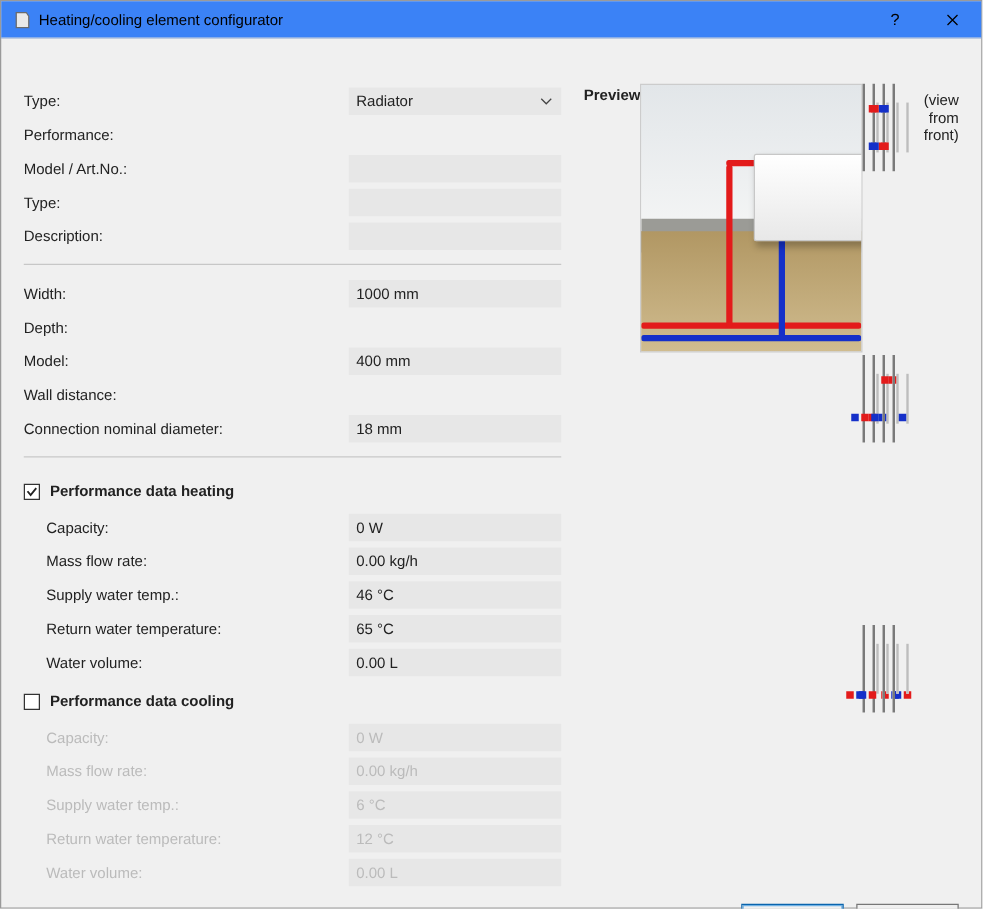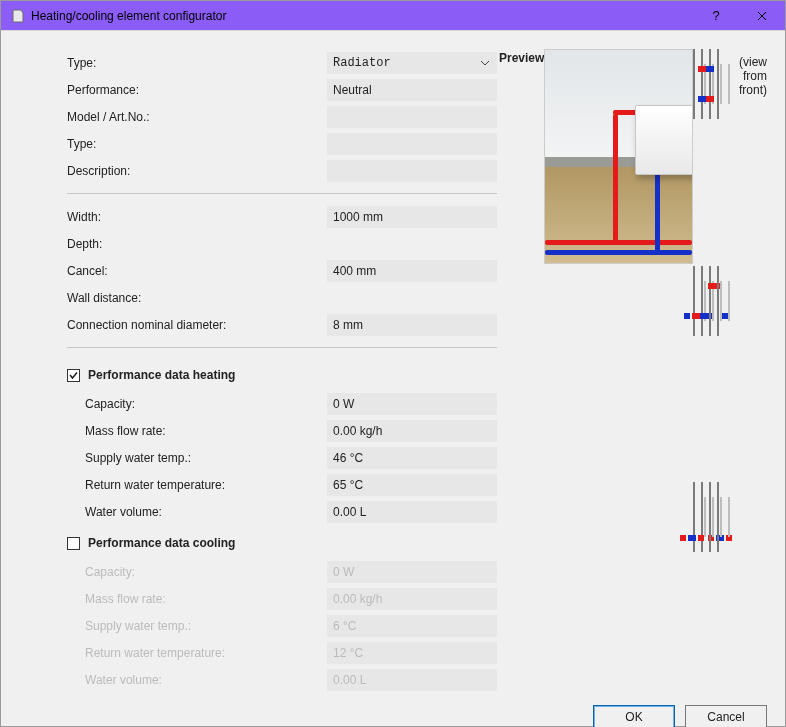--- a/index.html
+++ b/index.html
@@ -17,21 +17,21 @@
     width: 786px;
     height: 727px;
     border: 1px solid #9a9a9a;
     background: #f0f0f0;
     display: flex;
     flex-direction: column;
   }
   
   .titlebar {
     height: 30px;
-    background: #8b5cf6;
+    background: #3b82f6;
     border-bottom: 1px solid #d9d9d9;
     display: flex;
     align-items: center;
     padding-left: 8px;
   }
   .titlebar .app-icon {
     width: 16px; height: 16px;
     margin-right: 6px;
     display: inline-flex;
     align-items: center; justify-content: center;
@@ -41,23 +41,22 @@
     width: 46px; height: 30px;
     display: flex; align-items: center; justify-content: center;
     color: #000; font-size: 13px;
     cursor: pointer;
   }
 
   
   .content {
     flex: 1;
     display: flex;
-    padding: 18px 18px 0 18px;
-    gap: 2px;
-    margin-left: 48px;
+    padding: 36px 18px 0 18px;
+    gap: 18px;
   }
   .left-col { width: 430px; display: flex; flex-direction: column; }
   .right-col { flex: 1; display: flex; flex-direction: row; }
 
   .form-row {
     display: flex;
     align-items: center;
     height: 27px;
   }
   .form-label { width: 260px; color: #222; }
@@ -72,21 +71,21 @@
   .form-value.right { text-align: left; }
   .form-dropdown {
     flex: 1;
     height: 22px;
     background: #e7e7e7;
     display: flex;
     align-items: center;
     padding: 0 4px 0 6px;
     cursor: pointer;
   }
-  .form-dropdown .dd-text { flex: 1; font-family: Liberation Mono, monospace; }
+  .form-dropdown .dd-text { flex: 1; }
   .form-dropdown .dd-caret {
     width: 16px; height: 16px;
     display: flex; align-items: center; justify-content: center;
     color: #444;
   }
 
   .divider { height: 1px; background: #c7c7c7; margin: 9px 0; }
 
   .section-header {
     display: flex;
@@ -214,21 +213,20 @@
           <span class="dd-text">Radiator</span>
           <span class="dd-caret">
             <svg width="10" height="6" viewBox="0 0 10 6">
                 <path d="M1 1 L5 5 L9 1" fill="none" stroke="#444" stroke-width="1"></path>
               </svg>
           </span>
         </div>
       </div>
       <div class="form-row">
         <div class="form-label">Performance:</div>
-        <div class="form-value">Neutral</div>
       </div>
       <div class="form-row">
         <div class="form-label">Model / Art.No.:</div>
         <div class="form-value"></div>
       </div>
       <div class="form-row">
         <div class="form-label">Type:</div>
         <div class="form-value"></div>
       </div>
       <div class="form-row">
@@ -239,29 +237,29 @@
       <div class="divider"></div>
 
       <div class="form-row">
         <div class="form-label">Width:</div>
         <div class="form-value right">1000 mm</div>
       </div>
       <div class="form-row">
         <div class="form-label">Depth:</div>
       </div>
       <div class="form-row">
-        <div class="form-label">Cancel:</div>
+        <div class="form-label">Model:</div>
         <div class="form-value right">400 mm</div>
       </div>
       <div class="form-row">
         <div class="form-label">Wall distance:</div>
       </div>
       <div class="form-row">
         <div class="form-label">Connection nominal diameter:</div>
-        <div class="form-value right">8 mm</div>
+        <div class="form-value right">18 mm</div>
       </div>
 
       <div class="divider"></div>
 
       <div class="section-header">
         <span class="chk">
           <svg width="11" height="11" viewBox="0 0 11 11">
               <path d="M2 5 L4.5 8 L9 2.5" fill="none" stroke="#222" stroke-width="1.5"></path>
             </svg>
         </span>

